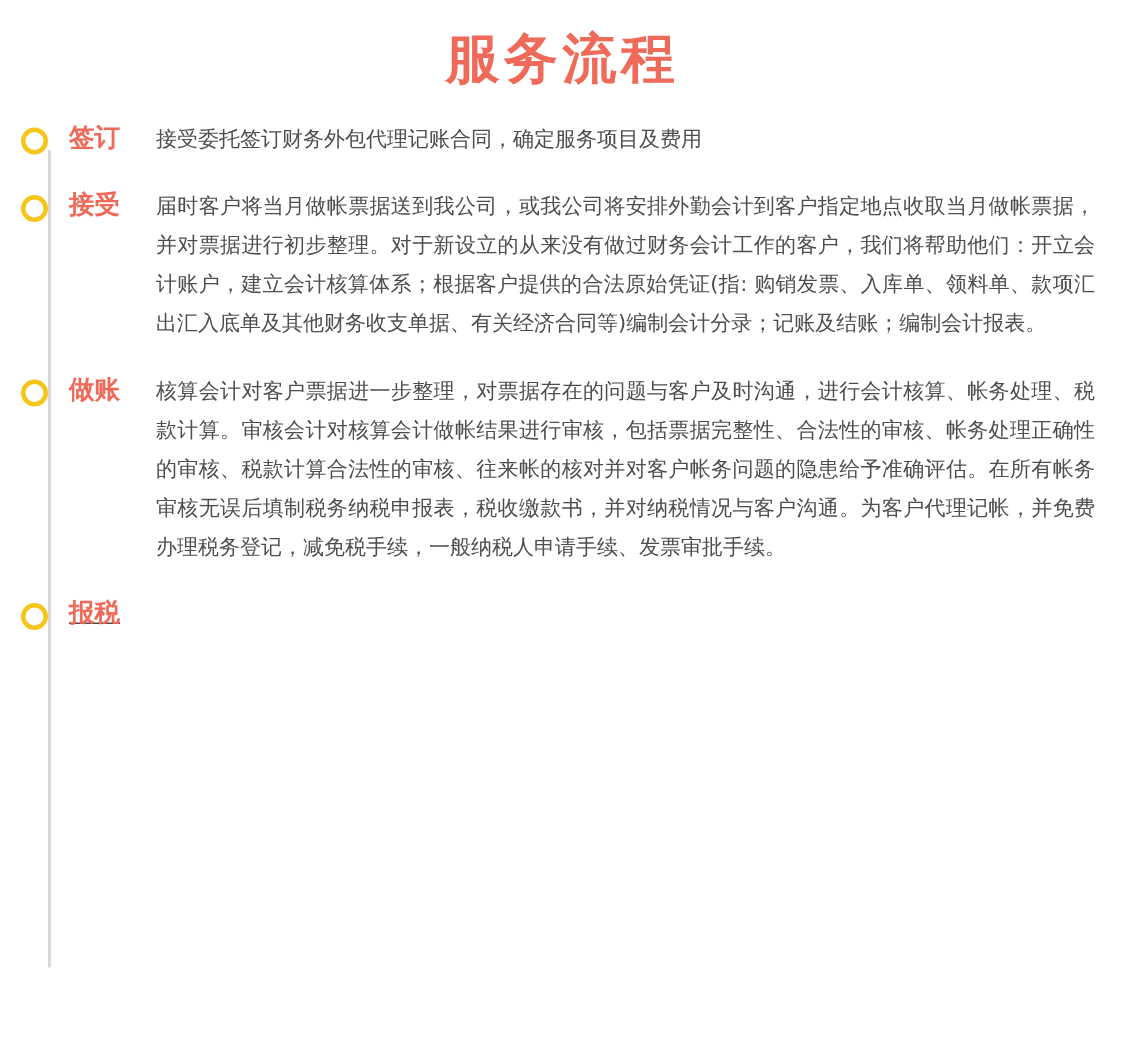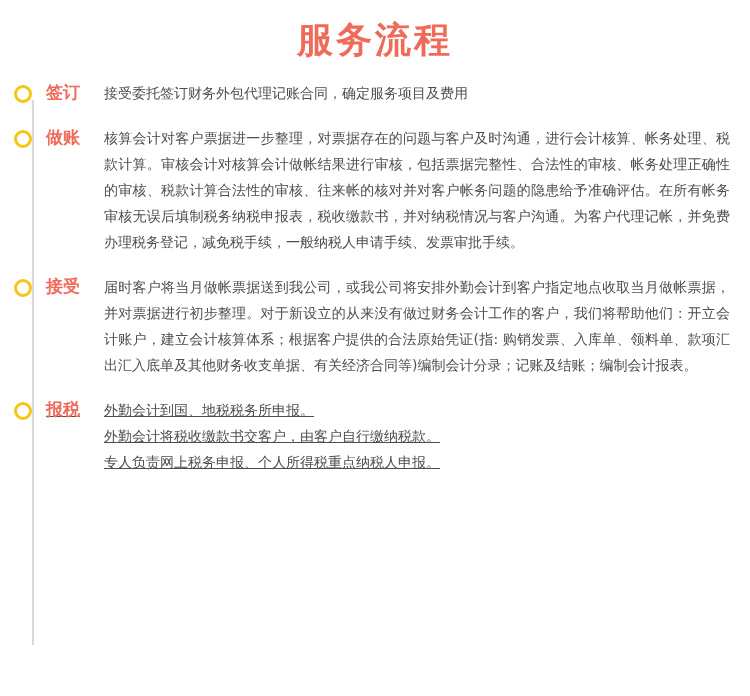--- a/index.html
+++ b/index.html
@@ -116,47 +116,42 @@
     <li class="step step-sign">
       <div class="dot-wrap">
         <span class="dot"></span>
       </div>
       <div class="step-label">签订</div>
       <div class="step-body">
         <p>接受委托签订财务外包代理记账合同，确定服务项目及费用</p>
       </div>
     </li>
 
+    <li class="step step-accept">
+      <div class="dot-wrap">
+        <span class="dot"></span>
+      </div>
+      <div class="step-label">接受</div>
+      <div class="step-body">
+        <p>届时客户将当月做帐票据送到我公司，或我公司将安排外勤会计到客户指定地点收取当月做帐票据，并对票据进行初步整理。对于新设立的从来没有做过财务会计工作的客户，我们将帮助他们：开立会计账户，建立会计核算体系；根据客户提供的合法原始凭证(指: 购销发票、入库单、领料单、款项汇出汇入底单及其他财务收支单据、有关经济合同等)编制会计分录；记账及结账；编制会计报表。</p>
+      </div>
+    </li>
+
     <li class="step step-bookkeeping">
       <div class="dot-wrap">
         <span class="dot"></span>
       </div>
       <div class="step-label">做账</div>
       <div class="step-body">
         <p>核算会计对客户票据进一步整理，对票据存在的问题与客户及时沟通，进行会计核算、帐务处理、税款计算。审核会计对核算会计做帐结果进行审核，包括票据完整性、合法性的审核、帐务处理正确性的审核、税款计算合法性的审核、往来帐的核对并对客户帐务问题的隐患给予准确评估。在所有帐务审核无误后填制税务纳税申报表，税收缴款书，并对纳税情况与客户沟通。为客户代理记帐，并免费办理税务登记，减免税手续，一般纳税人申请手续、发票审批手续。</p>
       </div>
     </li>
 
-    <li class="step step-accept">
-      <div class="dot-wrap">
-        <span class="dot"></span>
-      </div>
-      <div class="step-label">接受</div>
-      <div class="step-body">
-        <p>届时客户将当月做帐票据送到我公司，或我公司将安排外勤会计到客户指定地点收取当月做帐票据，并对票据进行初步整理。对于新设立的从来没有做过财务会计工作的客户，我们将帮助他们：开立会计账户，建立会计核算体系；根据客户提供的合法原始凭证(指: 购销发票、入库单、领料单、款项汇出汇入底单及其他财务收支单据、有关经济合同等)编制会计分录；记账及结账；编制会计报表。</p>
-      </div>
-    </li>
-
     <li class="step step-tax">
       <div class="dot-wrap">
         <span class="dot"></span>
       </div>
       <div class="step-label">报税</div>
-      <div class="step-body">
-        <p>外勤会计到国、地税税务所申报。</p>
-        <p>外勤会计将税收缴款书交客户，由客户自行缴纳税款。</p>
-        <p>专人负责网上税务申报、个人所得税重点纳税人申报。</p>
-      </div>
     </li>
 
 
   </ul>
 </div>
 
 </body></html>

